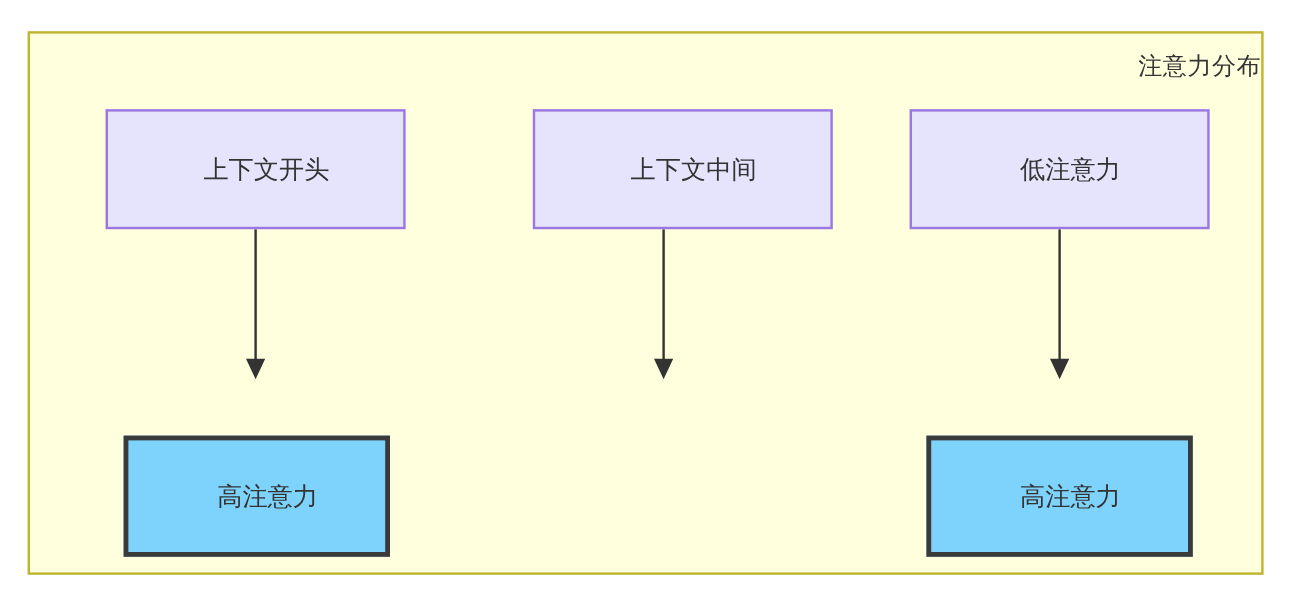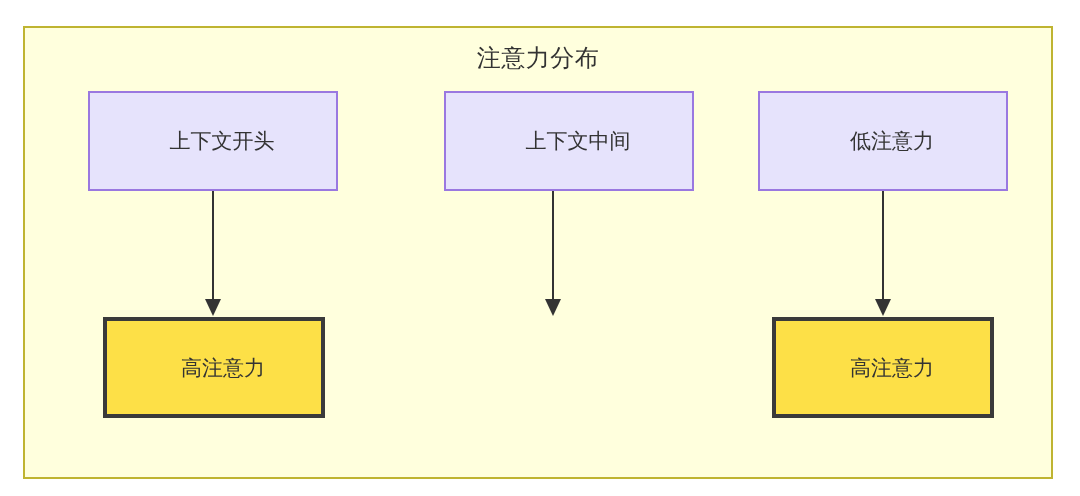--- a/index.html
+++ b/index.html
@@ -31,22 +31,22 @@
     background: #ffffdd;
     border: 2px solid #bfb431;
     box-sizing: border-box;
   }
 
   .subgraph-title {
     position: absolute;
     left: 0;
     top: 14px;
     width: 100%;
-    text-align: center;
-    font-size: 24px;
+    text-align: right;
+    font-size: 20px;
     color: #333333;
     letter-spacing: 0.5px;
     white-space: nowrap;
   }
 
   
   .node {
     position: absolute;
     box-sizing: border-box;
     display: flex;
@@ -73,21 +73,21 @@
 
   
   .node-attn {
     width: 222px;
     height: 101px;
     border: 4px solid #3a3a3a;
     font-size: 21px;
     top: 317px;
   }
 
-  .attn-high { background: #fde047; }
+  .attn-high { background: #7dd3fc; margin-top: 46px; }
   .attn-low  { background: #fc9297; }
 
   .attn-1 { left: 103px; }
   .attn-2 { left: 442px; }
   .attn-3 { left: 772px; }
 
   
   .arrow-svg {
     position: absolute;
     left: 0;

